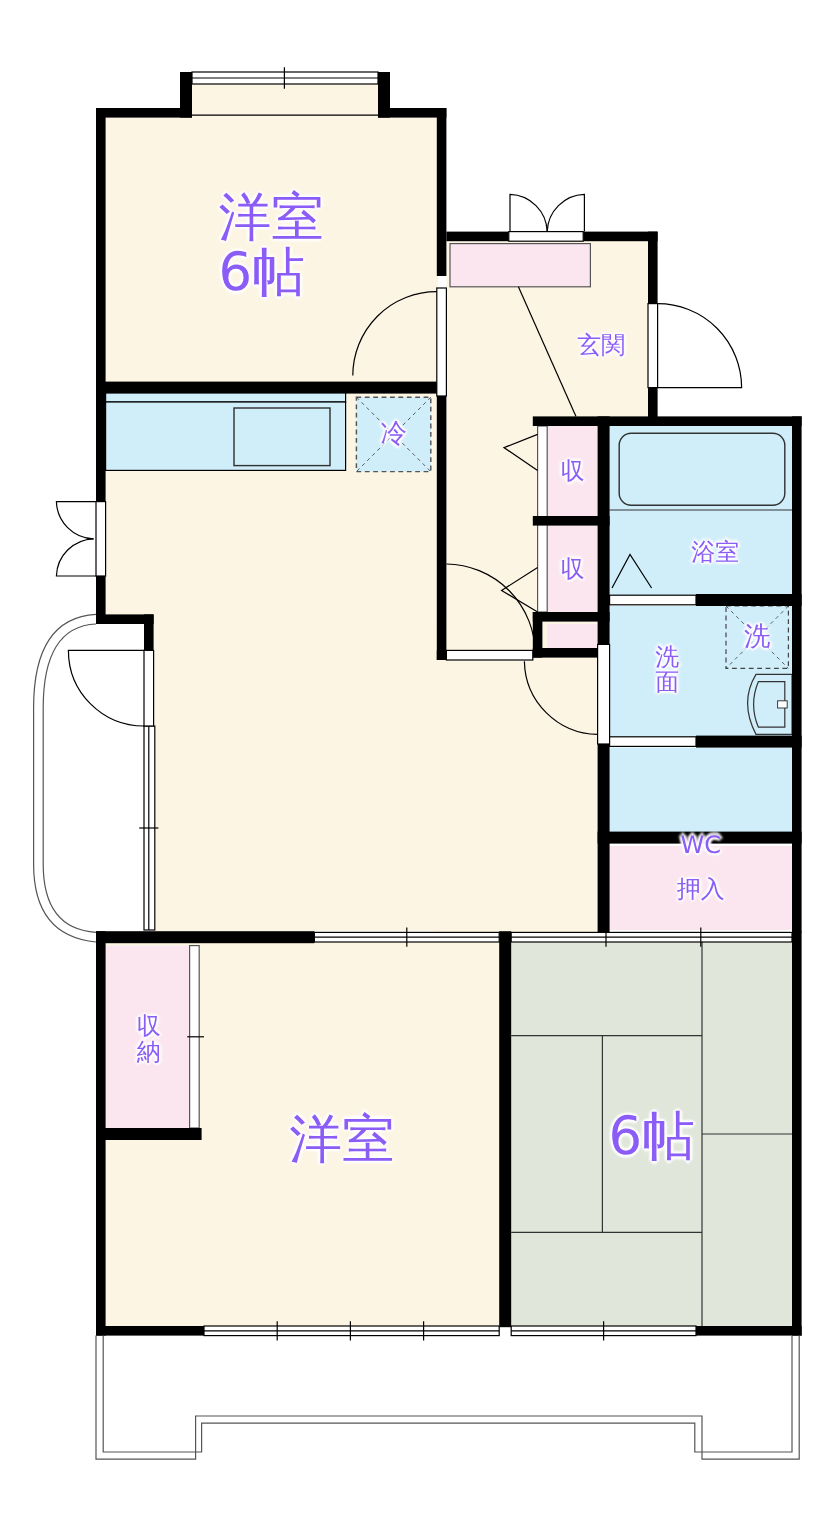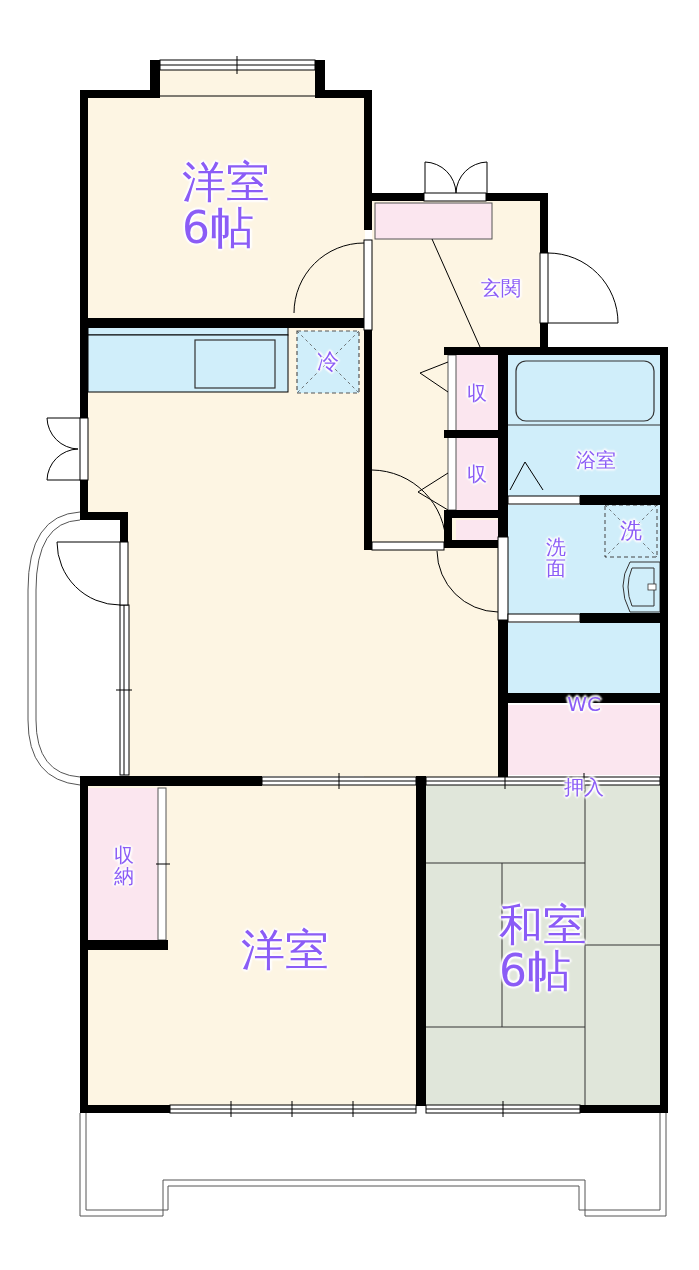--- a/index.html
+++ b/index.html
@@ -244,29 +244,28 @@
 </div>
 
 <div class="lbl sm" style="left:631px; top:531px;">
   <span>洗</span>
 </div>
 
 <div class="lbl mid" style="left:584px; top:660px;margin-top:44px;">
   <span>WC</span>
 </div>
 
-<div class="lbl mid" style="left:584px; top:741px;margin-top:46px;">
+<div class="lbl mid" style="left:584px; top:741px;">
   <span>押入</span>
 </div>
 
 <div class="lbl mid vert" style="left:124px; top:866px;">
   <span>収</span>
   <span>納</span>
 </div>
 
 <div class="lbl big" style="left:285px; top:950px;">
   <span>洋室</span>
 </div>
 
 <div class="lbl big" style="left:543px; top:948px;">
-  <span>和室</span>
   <span>6帖</span>
 </div>
 
 </body></html>

